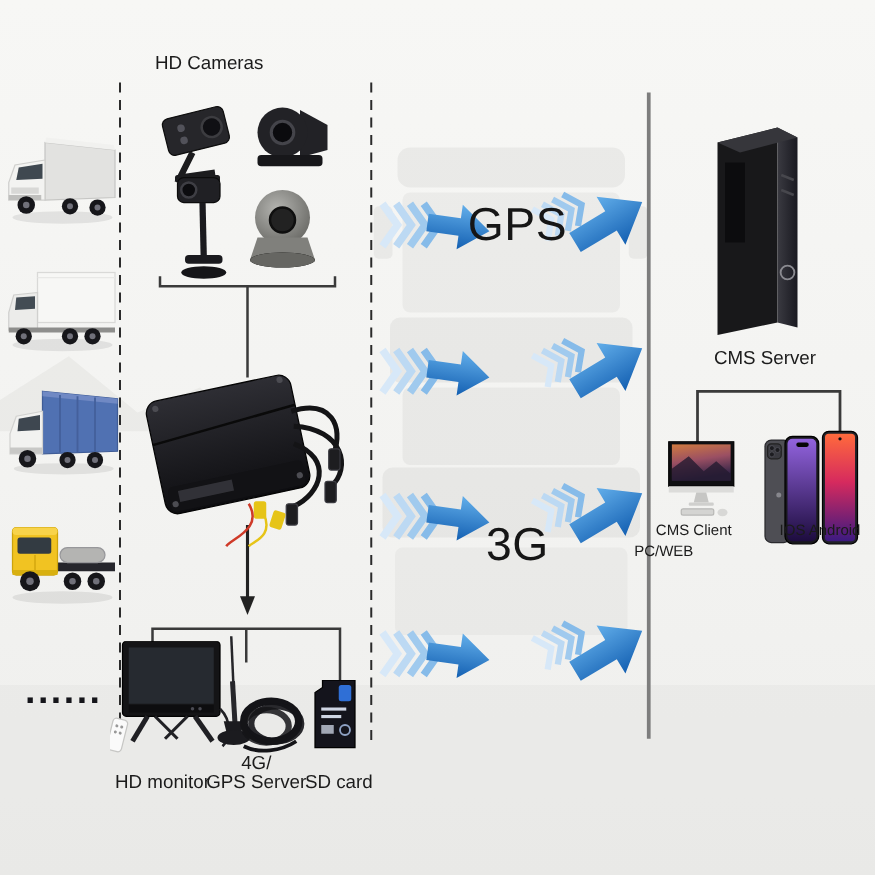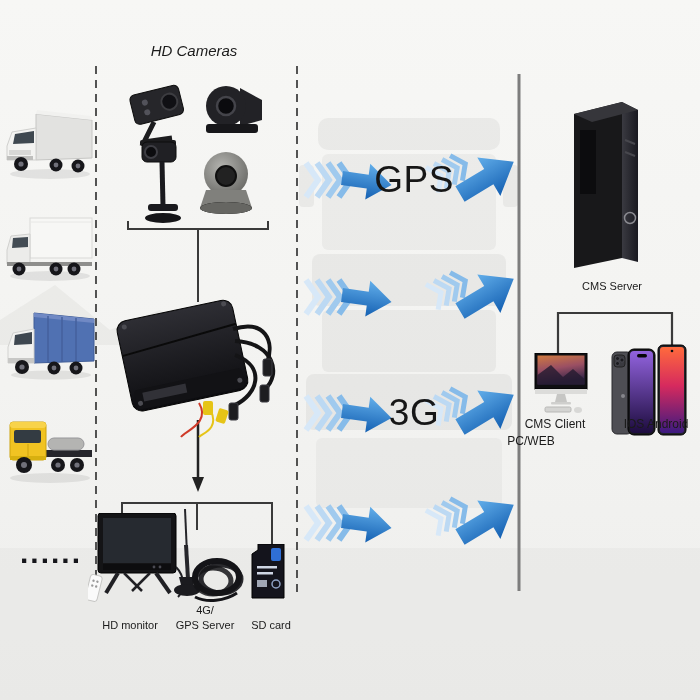--- a/index.html
+++ b/index.html
@@ -2,25 +2,25 @@
 <html><head>
 <meta charset="utf-8">
 <style>
   html,body{margin:0;padding:0;background:#ddd;}
   .stage{
     position:relative;width:700px;height:700px;overflow:hidden;
     background:linear-gradient(180deg,#f7f7f5 0%,#f3f3f1 55%,#eeeeec 100%);
     font-family:"Liberation Sans",sans-serif;color:#1d1d1d;
   }
   .abs{position:absolute;}
-  .label{position:absolute;text-align:center;color:#1b1b1b;line-height:17px;font-size:11px;}
+  .label{position:absolute;text-align:center;color:#1b1b1b;line-height:17px;font-size:15px;}
   .label-right{font-size:12px;}
   .net-label{position:absolute;text-align:center;font-size:37px;letter-spacing:0.5px;
     height:44px;line-height:44px;width:80px;color:#161616;}
-  .title{position:absolute;font-size:15px;color:#1b1b1b;text-align:center;width:140px;font-style:italic;}
+  .title{position:absolute;font-size:15px;color:#1b1b1b;width:140px;}
   .dots{position:absolute;font-size:30px;font-weight:bold;letter-spacing:2px;color:#15151a;}
   svg{display:block;}
 </style>
 </head>
 <body>
 
 <div class="stage">
 
   <svg width="0" height="0" style="position:absolute" aria-hidden="true">
     <defs>
@@ -337,21 +337,21 @@
       <polygon points="0,-7 26,-7 26,-18 50,0 26,18 26,7 0,7" fill="url(#agrad)" transform="translate(42,46) rotate(8)"></polygon>
       <g fill="none" stroke-width="5" transform="translate(132,48) rotate(-26)">
         <path d="M0,-14 l10,14 l-10,14" stroke="#d7e8f8"></path>
         <path d="M9,-14 l10,14 l-10,14" stroke="#bcd9f3"></path>
         <path d="M18,-14 l10,14 l-10,14" stroke="#a0caee"></path>
         <path d="M27,-14 l10,14 l-10,14" stroke="#86bbe9"></path>
       </g>
       <polygon points="0,-8 30,-8 30,-20 56,0 30,20 30,8 0,8" fill="url(#agrad)" transform="translate(160,62) rotate(-31) scale(1.12)"></polygon>
     </svg>
   </div>
-  <div class="net-label" style="left:374px;top:391px">3G</div>
+  <div class="net-label" style="left:374px;top:414px">3G</div>
 
   <div class="abs" style="left:300px;top:475px">
     <svg width="220" height="96" viewBox="0 0 220 96">
       <g fill="none" stroke-width="6">
         <path d="M6,31 l12,17 l-12,17" stroke="#d7e8f8"></path>
         <path d="M17,31 l12,17 l-12,17" stroke="#bcd9f3"></path>
         <path d="M28,31 l12,17 l-12,17" stroke="#a0caee"></path>
         <path d="M39,31 l12,17 l-12,17" stroke="#86bbe9"></path>
       </g>
       <polygon points="0,-7 26,-7 26,-18 50,0 26,18 26,7 0,7" fill="url(#agrad)" transform="translate(42,46) rotate(8)"></polygon>

